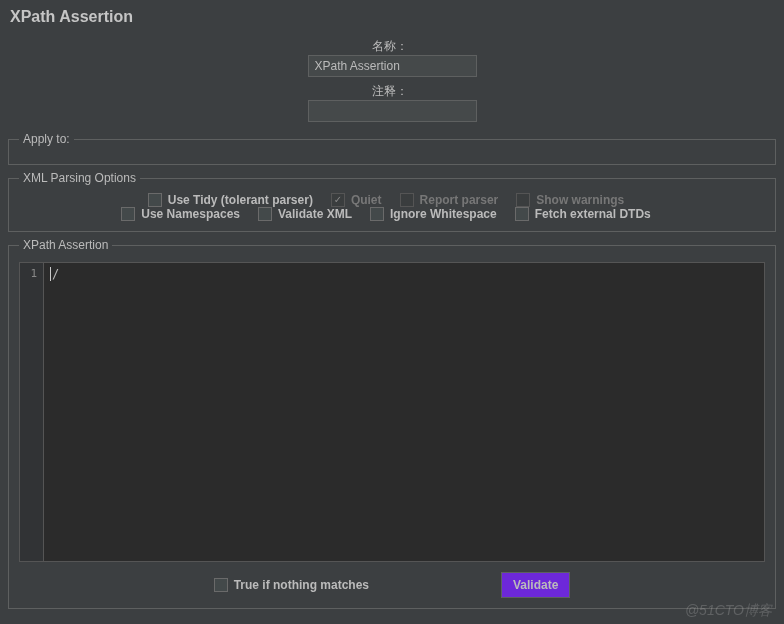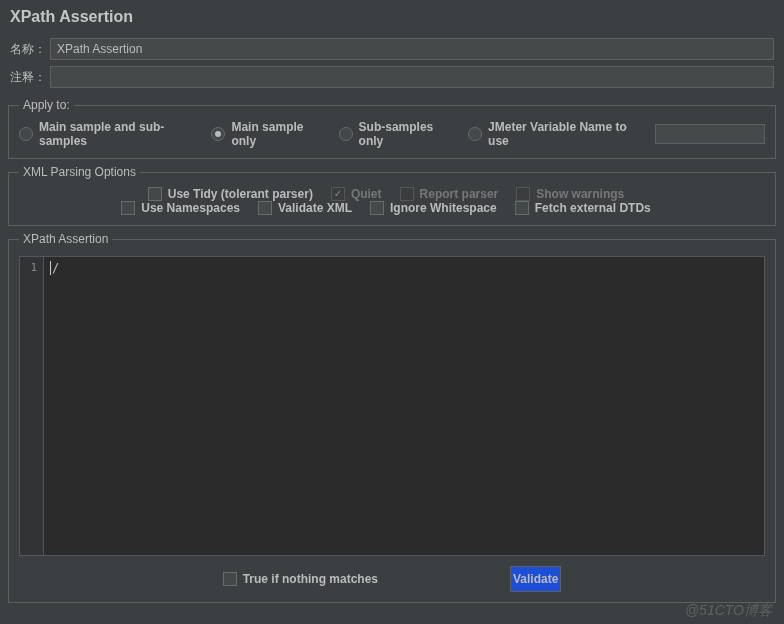--- a/index.html
+++ b/index.html
@@ -15,20 +15,21 @@
 .title {
   font-size: 16px;
   font-weight: bold;
   color: #c5c5c5;
   padding: 8px 10px 10px 10px;
 }
 .form-row {
   display: flex;
   align-items: center;
   padding: 2px 10px 4px 10px;
+  flex-direction: column;
 }
 .form-label {
   width: 40px;
   color: #bbbbbb;
 }
 .text-input {
   flex: 1;
   background: #45494a;
   border: 1px solid #5e6060;
   color: #bbbbbb;
@@ -139,24 +140,24 @@
 }
 .bottom-bar {
   display: flex;
   align-items: center;
   justify-content: center;
   gap: 120px;
   margin-top: 10px;
   position: relative;
 }
 .btn {
-  background: #1d4ed8;
-  border: 1px solid #5e6060;
-  color: #bbbbbb;
-  padding: 5px 2px;
+  background: #6d28d9;
+  border: 1px solid #5e6060;
+  color: #bbbbbb;
+  padding: 5px 11px;
   font-size: 12px;
   cursor: pointer;
   font-weight: bold;
 }
 .watermark {
   position: absolute;
   right: 12px;
   bottom: 4px;
   color: rgba(200,200,200,0.25);
   font-size: 14px;
@@ -178,31 +179,20 @@
   <input class="text-input" value="XPath Assertion" style="">
 </div>
 
 <div class="form-row">
   <span class="form-label">注释：</span>
   <input class="text-input" value="" style="">
 </div>
 
 <fieldset>
   <legend>Apply to:</legend>
-  <div class="radio-row">
-    <span class="radio"></span>
-    <span class="opt-label">Main sample and sub-samples</span>
-    <span class="radio selected"></span>
-    <span class="opt-label">Main sample only</span>
-    <span class="radio"></span>
-    <span class="opt-label">Sub-samples only</span>
-    <span class="radio"></span>
-    <span class="opt-label">JMeter Variable Name to use</span>
-    <input class="variable-input" value="" style="">
-  </div>
 </fieldset>
 
 <fieldset>
   <legend>XML Parsing Options</legend>
   <div class="xml-rows">
     <div class="xml-row">
       <span class="checkbox"></span>
       <span class="opt-label">Use Tidy (tolerant parser)</span>
       <span class="checkbox disabled checked"></span>
       <span class="opt-label disabled">Quiet</span>

